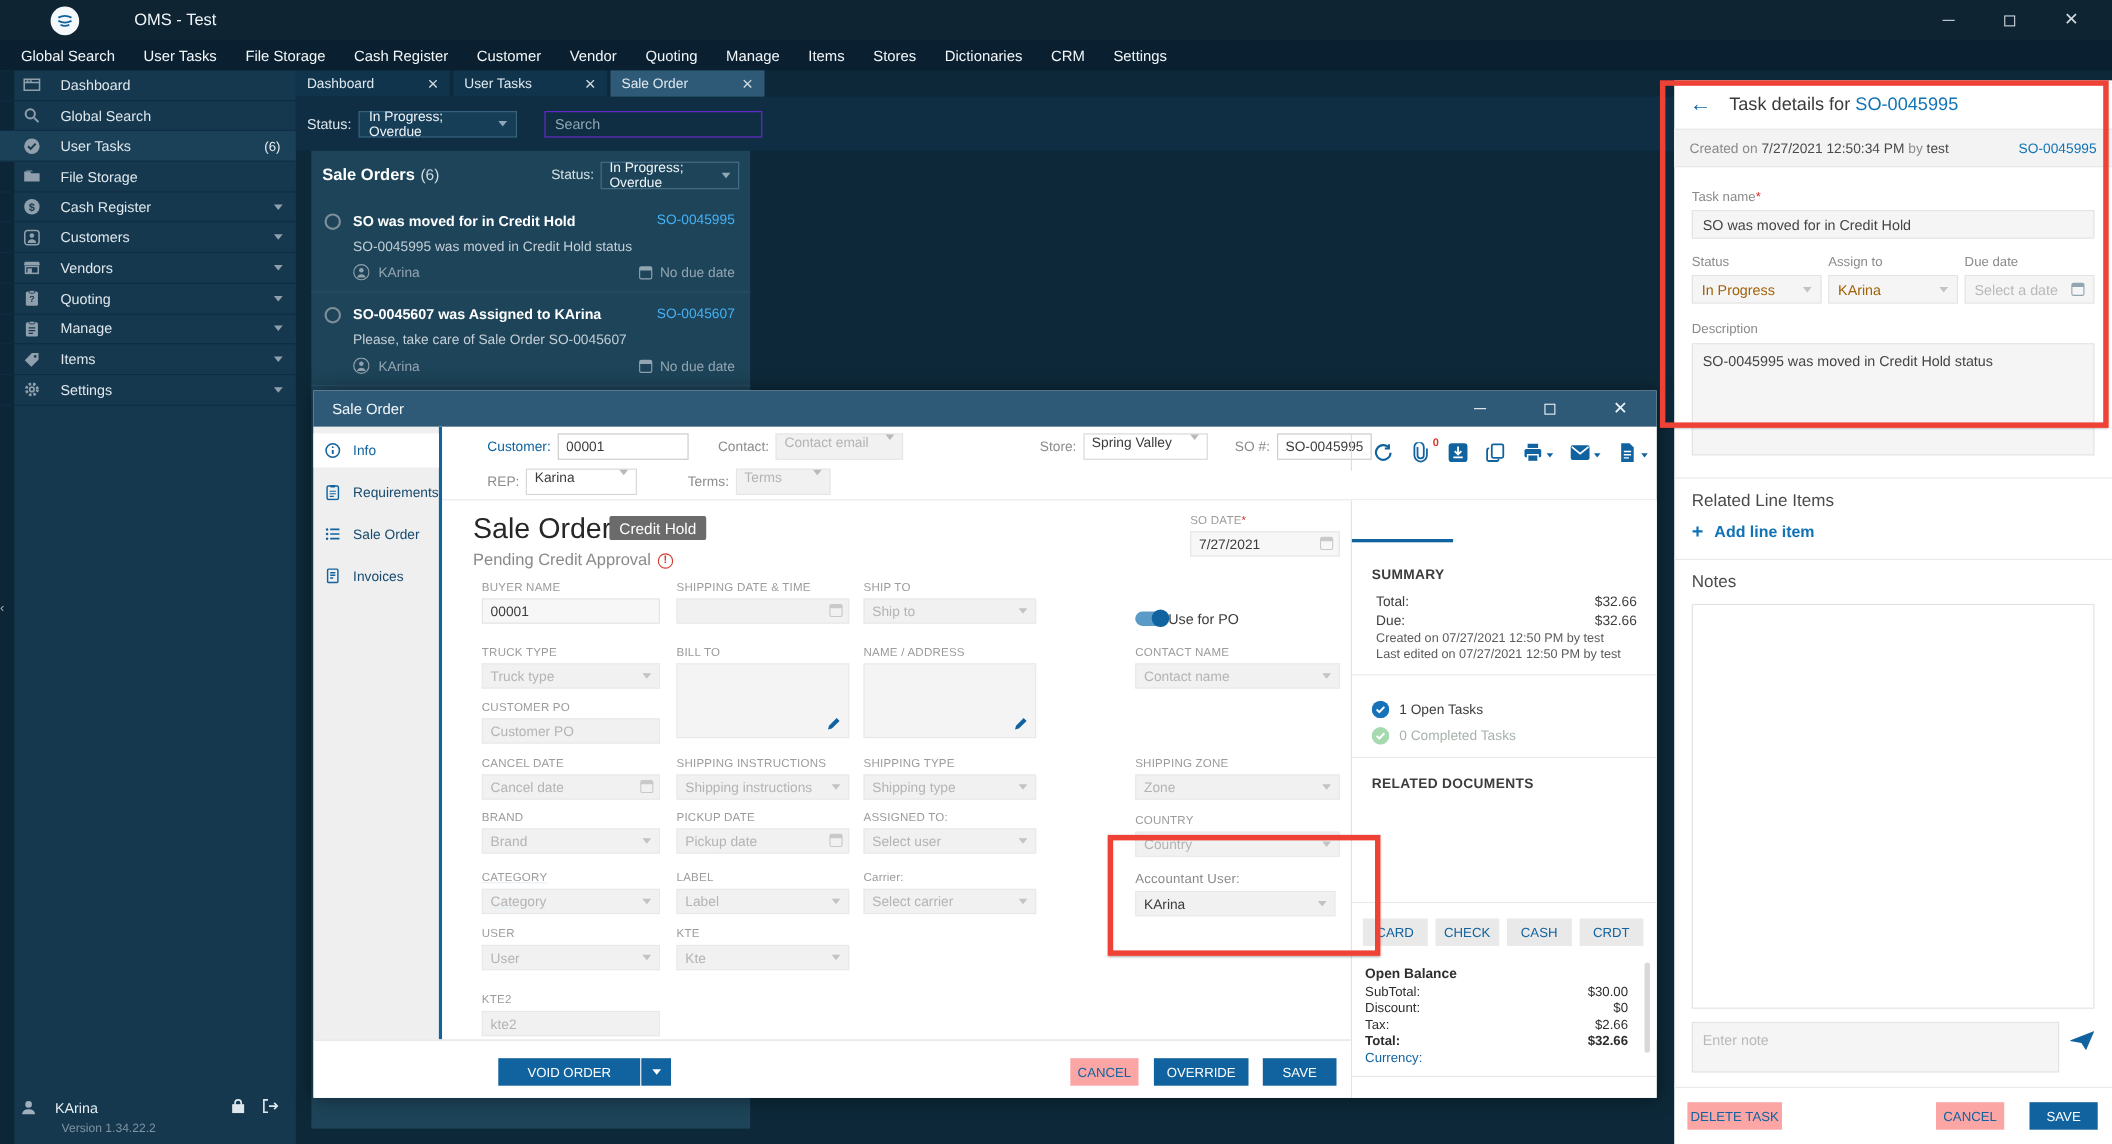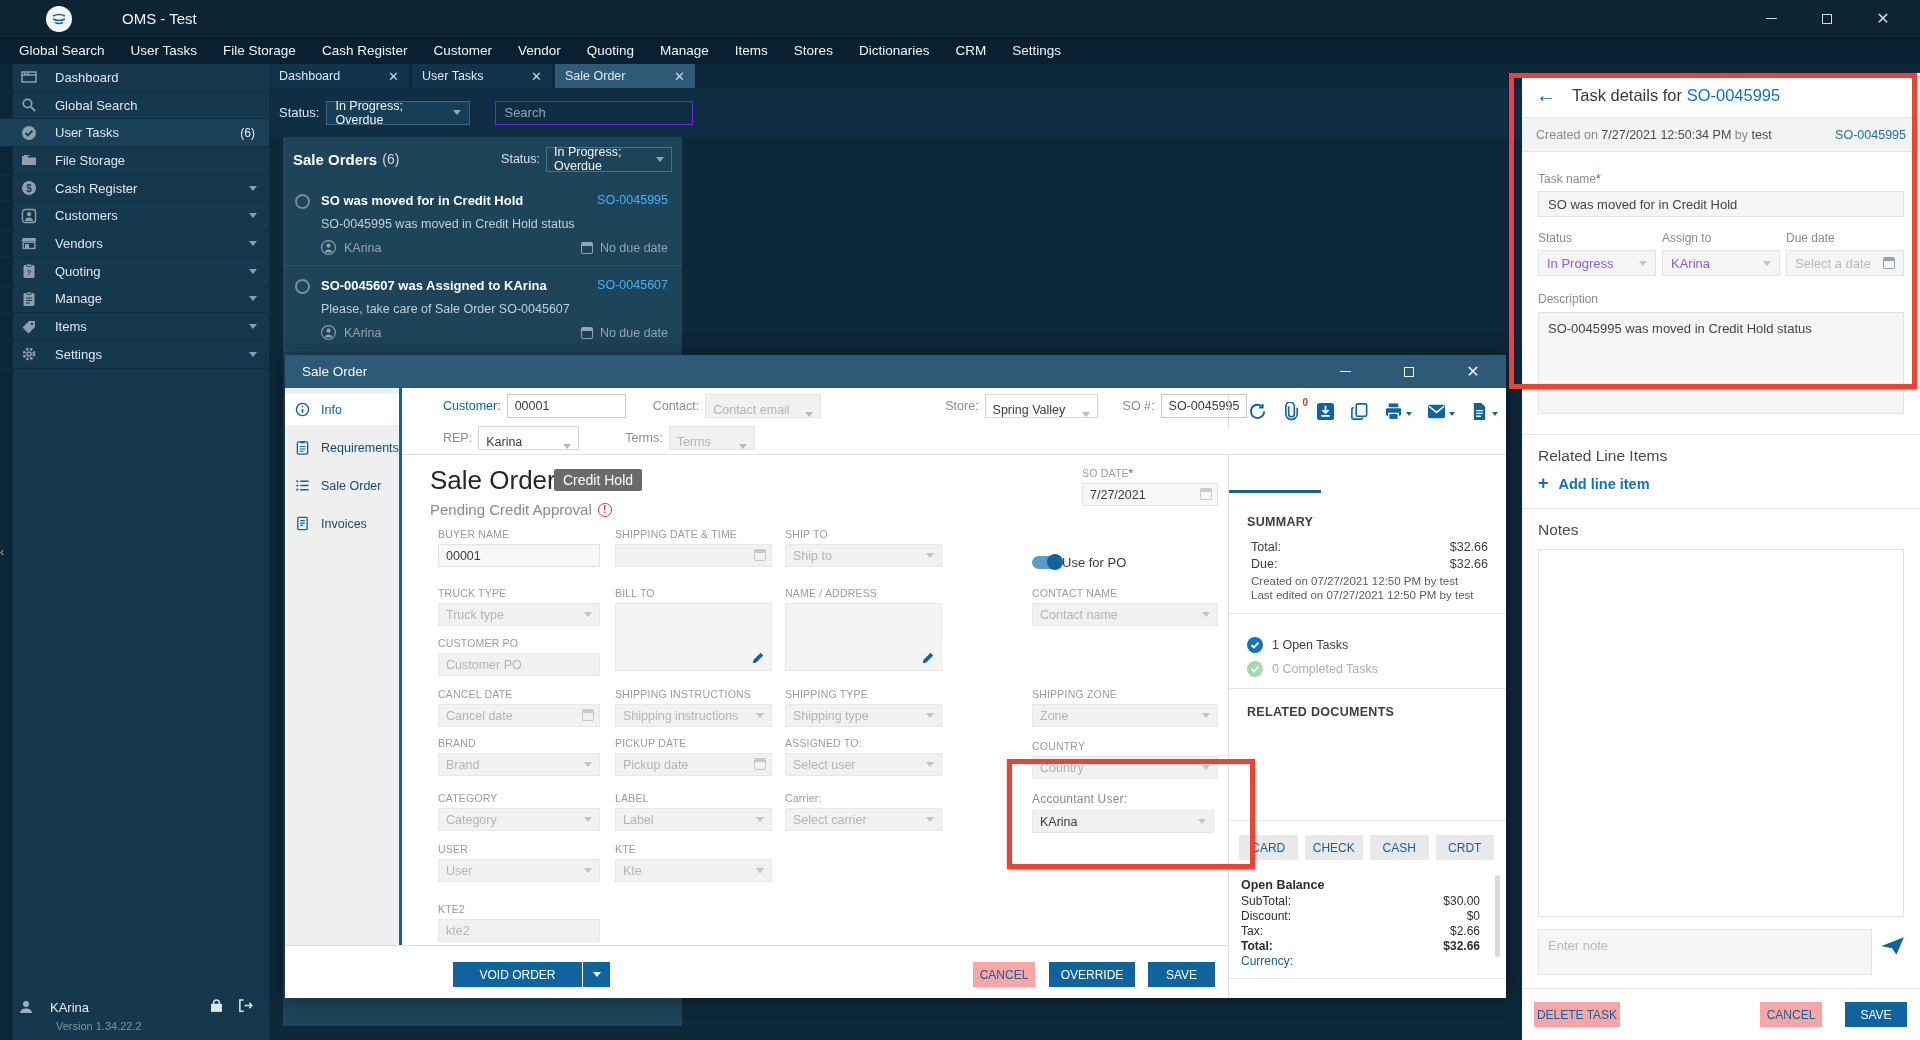--- a/index.html
+++ b/index.html
@@ -89,21 +89,21 @@
   .mn-item { height:31px; display:flex; align-items:center; padding-left:10px; margin-bottom:7px; cursor:pointer; color:#174a6e; }
   .mn-item.active { background:#ffffff; color:#10639f; }
   .mn-item svg { width:15px; height:15px; flex:0 0 15px; color:#10639f; }
   .mn-item .mn-label { margin-left:11px; font-size:12.5px; }
 
   .m-header { position:absolute; left:117px; top:33px; width:1104px; height:67px; background:#fff; border-bottom:1px solid #e2e2e2; }
   .mh-row { position:absolute; display:flex; align-items:center; }
   .mh-label { font-size:12.5px; color:#8c8c8c; margin-right:6px; }
   .mh-label.blue { color:#10639f; }
   .m-inp { height:24px; border:1px solid #c8c8c8; background:#fff; color:#3c3c3c; font-size:12.5px; padding:0 7px; font-family:"Liberation Sans",sans-serif; }
-  .m-dd { height:24px; border:1px solid #d6d6d6; background:#fff; display:flex; align-items:flex-end; padding:0 7px; font-size:12.5px; color:#3c3c3c; cursor:pointer; }
+  .m-dd { height:24px; border:1px solid #d6d6d6; background:#fff; display:flex; align-items:flex-start; padding:0 7px; font-size:12.5px; color:#3c3c3c; cursor:pointer; }
   .m-dd .caret { margin-left:auto; border-top-color:#b9b9b9; }
   .m-dd.dis { background:#f1f1f1; border-color:#e5e5e5; color:#b4b4b4; }
   .tools { position:absolute; right:8px; top:6px; display:flex; align-items:center; gap:15px; color:#10639f; }
   .tools .vsep { width:1px; height:34px; background:#dcdcdc; margin-right:4px; }
   .ticon { position:relative; display:flex; align-items:center; cursor:pointer; }
   .ticon svg { width:19px; height:19px; }
   .t-sup { position:absolute; top:-5px; right:-7px; color:#d23b2e; font-size:10px; font-weight:bold; }
   .t-caret { margin-left:3px; }
   .t-caret .caret { border-top-color:#10639f; border-left-width:3.5px; border-right-width:3.5px; border-top-width:4px; }
 
@@ -174,21 +174,21 @@
   .p-back { color:#10639f; font-size:20px; cursor:pointer; line-height:1; }
   .p-title { margin-left:16px; font-size:16.5px; color:#3a3a3a; }
   .p-title a { color:#1173b5; text-decoration:none; cursor:pointer; }
   .p-created { height:35px; background:#f3f3f3; border-top:1px solid #e7e7e7; border-bottom:1px solid #e7e7e7; display:flex; align-items:center; padding:0 14px; font-size:12.5px; color:#8a8a8a; }
   .p-created b { color:#4a4a4a; font-weight:normal; }
   .p-created .p-solink { margin-left:auto; color:#1173b5; cursor:pointer; }
   .p-body { position:relative; padding:0 16px; }
   .p-lbl { font-size:12px; color:#8a8a8a; }
   .p-lbl .req { color:#d23b2e; }
   .p-inp { width:100%; height:26px; background:#f5f5f5; border:1px solid #e3e3e3; color:#444; font-size:13px; padding:0 9px; font-family:"Liberation Sans",sans-serif; }
-  .p-dd { height:26px; background:#f5f5f5; border:1px solid #e3e3e3; display:flex; align-items:center; padding:0 8px; font-size:13px; color:#8b5cf6; cursor:pointer; }
+  .p-dd { height:26px; background:#f5f5f5; border:1px solid #e3e3e3; display:flex; align-items:center; padding:0 8px; font-size:13px; color:#a16207; cursor:pointer; }
   .p-dd .caret { margin-left:auto; border-top-color:#c3c3c3; }
   .p-dd.ph { color:#b9b9b9; }
   .p-row3 { display:flex; gap:6px; }
   .p-row3 > div { flex:1; }
   .p-textarea { width:100%; height:102px; background:#f5f5f5; border:1px solid #e3e3e3; font-size:13px; color:#444; padding:8px 9px; }
   .p-div { height:1px; background:#e8e8e8; margin:0 -16px; }
   .p-sec { font-size:15.5px; color:#4a4a4a; }
   .p-add { display:flex; align-items:center; gap:10px; color:#1173b5; font-size:14.5px; font-weight:bold; cursor:pointer; }
   .p-add .plus { font-size:18px; font-weight:bold; }
   .p-notes-box { width:100%; height:368px; border:1px solid #e2e2e2; background:#fff; }
@@ -633,21 +633,21 @@
         <div class="lbl">CANCEL DATE</div>
         <div class="datefld"><input class="inp dis" placeholder="Cancel date" style=""><span class="cal"></span></div>
       </div>
       <div class="fld" style="left:36px; top:282px;">
         <div class="lbl">BRAND</div>
         <div class="dd">
             <span>Brand</span>
             <span class="caret"></span>
           </div>
       </div>
-      <div class="fld" style="left:36px; top:337px;">
+      <div class="fld" style="left:36px; top:337px;text-decoration:underline;">
         <div class="lbl">CATEGORY</div>
         <div class="dd">
             <span>Category</span>
             <span class="caret"></span>
           </div>
       </div>
       <div class="fld" style="left:36px; top:388px;">
         <div class="lbl">USER</div>
         <div class="dd">
             <span>User</span>

